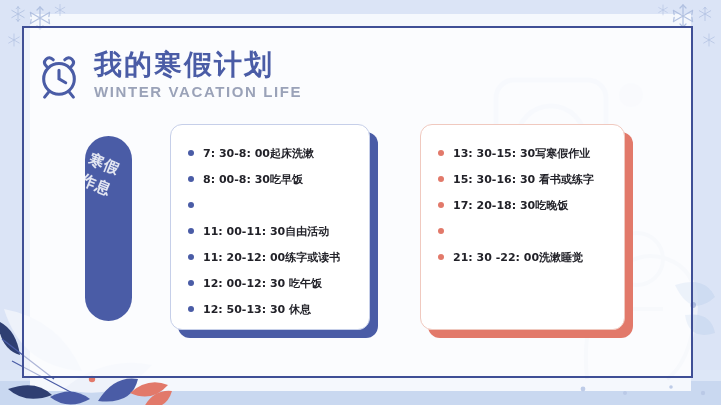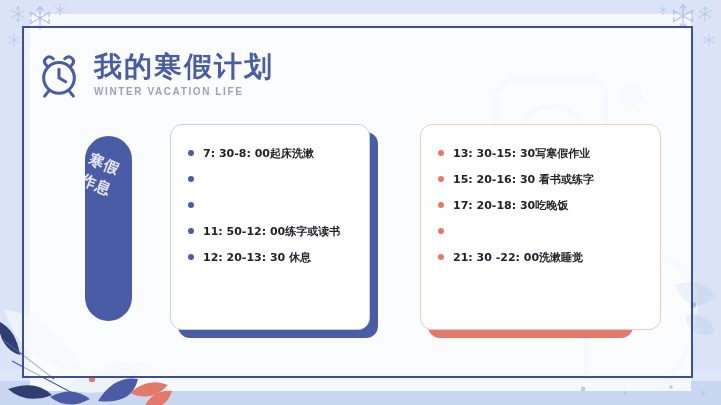--- a/index.html
+++ b/index.html
@@ -96,21 +96,21 @@
     font-family: "DejaVu Sans", "Liberation Sans", sans-serif;
     font-size: 28px;
     font-weight: 700;
     color: #4a5ca6;
     letter-spacing: 2px;
     line-height: 1.05;
     white-space: nowrap;
   }
   .sub-title {
     margin-top: 4px;
-    font-size: 10px;
+    font-size: 15px;
     font-weight: 700;
     color: #9aa2b8;
     letter-spacing: 1.6px;
     white-space: nowrap;
   }
 
   
   .pill {
     position: absolute;
     left: 85px; top: 136px;
@@ -148,21 +148,21 @@
   }
   .card-shadow {
     position: absolute;
     z-index: 5;
     border-radius: 12px;
   }
 
   .card-left  { left: 170px; top: 124px; width: 200px; height: 206px; border: 1px solid #c6cfe9; }
   .shadow-left{ left: 178px; top: 132px; width: 200px; height: 206px; background: #4a5ca6; }
 
-  .card-right { left: 420px; top: 124px; width: 241px; height: 206px; border: 1px solid #f0c9bf; }
+  .card-right { left: 420px; top: 124px; width: 205px; height: 206px; border: 1px solid #f0c9bf; }
   .shadow-right{left: 428px; top: 132px; width: 205px; height: 206px; background: #e2796a; }
 
   .sched-list { list-style: none; margin: 0; padding: 0; }
   .sched-item {
     display: flex;
     align-items: center;
     height: 26px;
     font-family: "DejaVu Sans", "Liberation Sans", sans-serif;
     font-size: 11px;
     font-weight: 700;
@@ -270,45 +270,54 @@
 
   <div class="card-shadow shadow-left"></div>
   <div class="card card-left">
     <ul class="sched-list">
       <li class="sched-item">
         <span class="bullet bullet-blue"></span>
         <span>7: 30-8: 00起床洗漱</span>
       </li>
       <li class="sched-item">
         <span class="bullet bullet-blue"></span>
-      </li>
-      <li class="sched-item">
-        <span class="bullet bullet-blue"></span>
-      </li>
-      <li class="sched-item">
-        <span class="bullet bullet-blue"></span>
-        <span>11: 50-12: 00练字或读书</span>
-      </li>
-      <li class="sched-item">
-        <span class="bullet bullet-blue"></span>
-        <span>12: 20-13: 30 休息</span>
+        <span>8: 00-8: 30吃早饭</span>
+      </li>
+      <li class="sched-item">
+        <span class="bullet bullet-blue"></span>
+      </li>
+      <li class="sched-item">
+        <span class="bullet bullet-blue"></span>
+        <span>11: 00-11: 30自由活动</span>
+      </li>
+      <li class="sched-item">
+        <span class="bullet bullet-blue"></span>
+        <span>11: 20-12: 00练字或读书</span>
+      </li>
+      <li class="sched-item">
+        <span class="bullet bullet-blue"></span>
+        <span>12: 00-12: 30 吃午饭</span>
+      </li>
+      <li class="sched-item">
+        <span class="bullet bullet-blue"></span>
+        <span>12: 50-13: 30 休息</span>
       </li>
     </ul>
   </div>
 
   <div class="card-shadow shadow-right"></div>
   <div class="card card-right">
     <ul class="sched-list">
       <li class="sched-item">
         <span class="bullet bullet-coral"></span>
         <span>13: 30-15: 30写寒假作业</span>
       </li>
       <li class="sched-item">
         <span class="bullet bullet-coral"></span>
-        <span>15: 20-16: 30 看书或练字</span>
+        <span>15: 30-16: 30 看书或练字</span>
       </li>
       <li class="sched-item">
         <span class="bullet bullet-coral"></span>
         <span>17: 20-18: 30吃晚饭</span>
       </li>
       <li class="sched-item">
         <span class="bullet bullet-coral"></span>
       </li>
       <li class="sched-item">
         <span class="bullet bullet-coral"></span>

